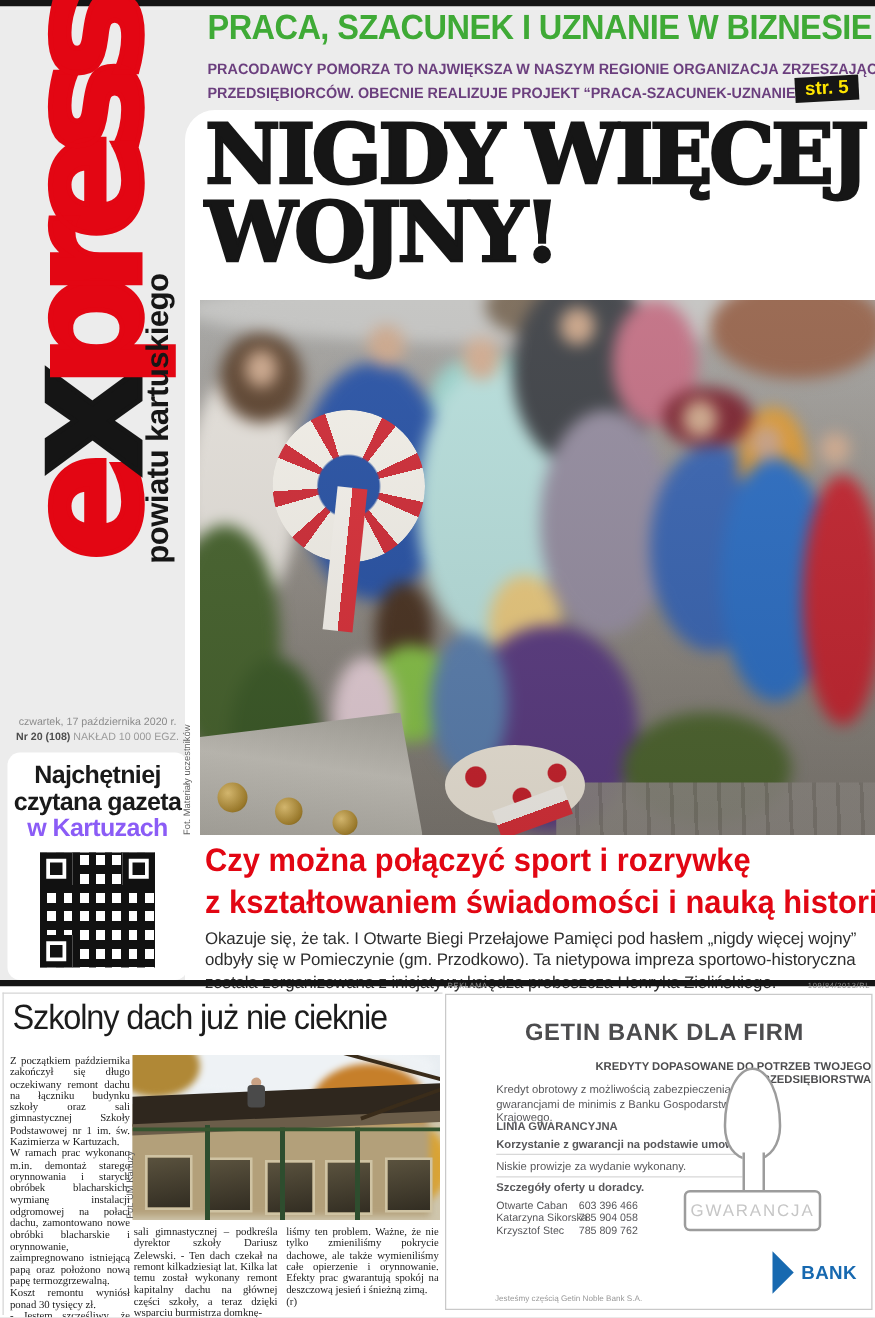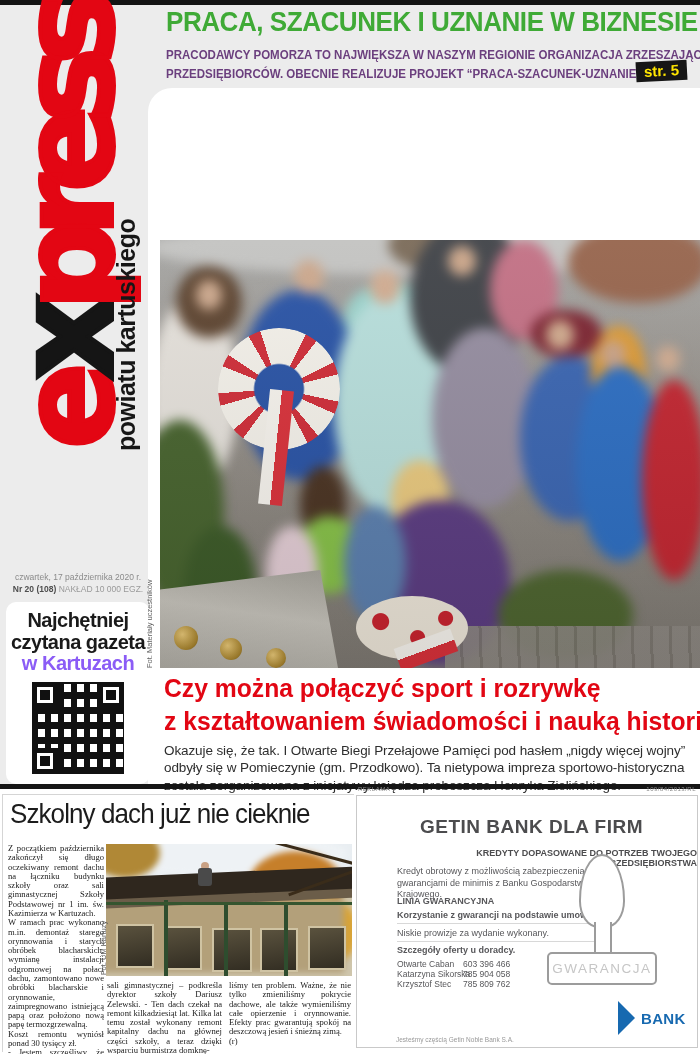--- a/index.html
+++ b/index.html
@@ -146,20 +146,24 @@
     </div>
   </div>
 
   <div class="promo-title">PRACA, SZACUNEK I UZNANIE W BIZNESIE</div>
   <div class="promo-sub">
     <div>PRACODAWCY POMORZA TO NAJWIĘKSZA W NASZYM REGIONIE ORGANIZACJA ZRZESZAJĄCA</div>
     <div>PRZEDSIĘBIORCÓW. OBECNIE REALIZUJE PROJEKT “PRACA-SZACUNEK-UZNANIE”.</div>
   </div>
   <div class="page-ref">str. 5</div>
 
+  <div class="headline">
+    <div>NIGDY WIĘCEJ</div>
+    <div>WOJNY!</div>
+  </div>
 
   <div class="photo-main">
     <div class="blur6">
       <div class="blob" style="left:0;top:-8px;width:548px;height:55px;background:#c3c3c1;"></div>
       <div class="blob" style="left:420px;top:-5px;width:140px;height:80px;background:#96644c;"></div>
       <div class="blob" style="left:240px;top:-8px;width:90px;height:50px;background:#7a6a58;"></div>
       <div class="blob" style="left:2px;top:68px;width:88px;height:195px;background:#e4e0da;"></div>
       <div class="blob" style="left:28px;top:38px;width:66px;height:72px;background:#5d4430;"></div>
       <div class="blob" style="left:92px;top:62px;width:118px;height:190px;background:#2953a5;"></div>
       <div class="blob" style="left:196px;top:55px;width:95px;height:70px;background:#9ad2cb;"></div>

